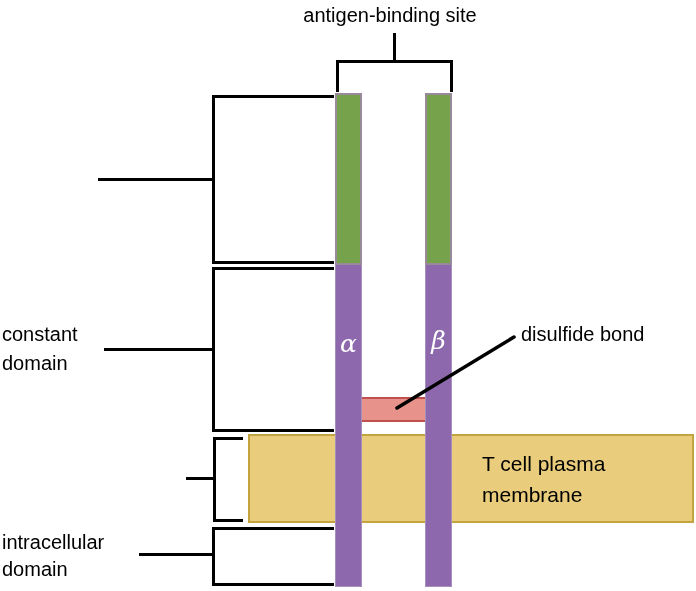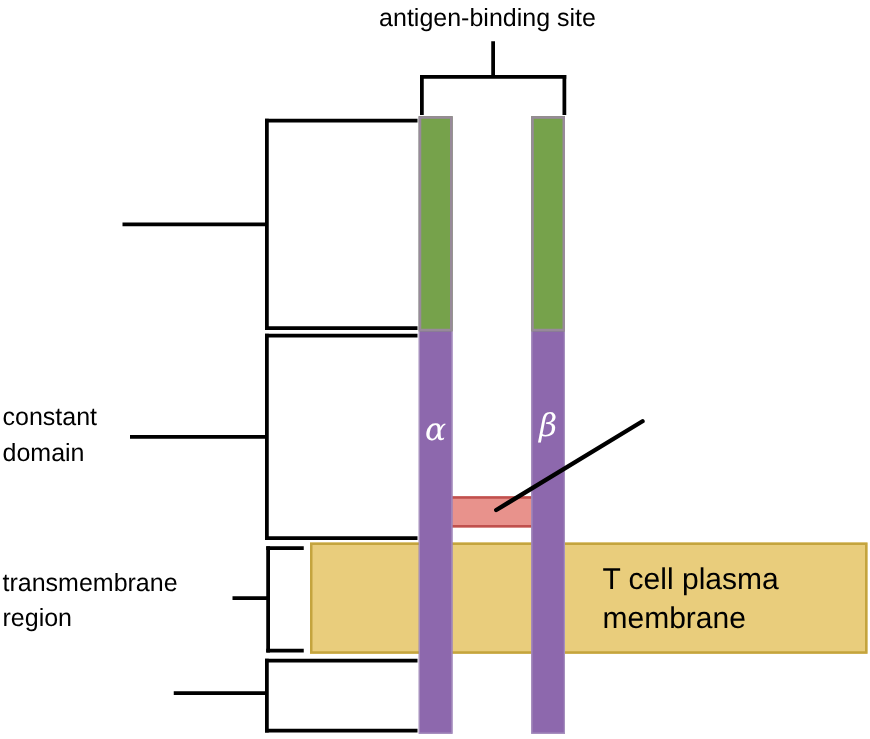--- a/index.html
+++ b/index.html
@@ -43,51 +43,52 @@
 <div class="stage">
 
   <div class="label abs" style="left:280px;top:3px;width:220px;text-align:center;line-height:24px;">antigen-binding site</div>
 
   <div class="vline" style="left:393px;top:33px;height:28px;"></div>
   <div class="hline" style="left:336px;top:60px;width:117px;"></div>
   <div class="vline" style="left:336px;top:60px;height:32px;"></div>
   <div class="vline" style="left:450px;top:60px;height:32px;"></div>
 
   <div class="membrane"></div>
-  <div class="label abs" style="left:482px;top:448px;width:175px;font-size:24px;line-height:31px;z-index:2;">T cell plasma membrane</div>
+  <div class="label abs" style="left:482px;top:448px;width:175px;font-size:21px;line-height:31px;z-index:2;">T cell plasma membrane</div>
 
   <div class="bond"></div>
 
   <div class="chain" style="left:335px;"></div>
   <div class="vregion" style="left:335px;"></div>
   <div class="chain-symbol" style="left:335px;top:331px;">α</div>
 
   <div class="chain" style="left:425px;"></div>
   <div class="vregion" style="left:425px;"></div>
   <div class="chain-symbol" style="left:425px;top:328px;">β</div>
 
+  <div class="label abs" style="left:521px;top:322px;width:170px;line-height:24px;">disulfide bond</div>
   <svg class="svg-overlay" width="696" height="591" viewBox="0 0 696 591">
     <line x1="514" y1="337" x2="397" y2="408" stroke="#000000" stroke-width="3.5" stroke-linecap="round"></line>
   </svg>
 
   <div class="vline" style="left:212px;top:95px;height:169px;"></div>
   <div class="hline" style="left:212px;top:95px;width:122px;"></div>
   <div class="hline" style="left:212px;top:261px;width:122px;"></div>
   <div class="hline" style="left:98px;top:178px;width:116px;"></div>
 
   <div class="vline" style="left:212px;top:267px;height:165px;"></div>
   <div class="hline" style="left:212px;top:267px;width:122px;"></div>
   <div class="hline" style="left:212px;top:429px;width:122px;"></div>
   <div class="hline" style="left:104px;top:348px;width:110px;"></div>
   <div class="label abs" style="left:2px;top:320px;width:110px;line-height:29px;">constant domain</div>
 
   <div class="vline" style="left:213px;top:437px;height:85px;"></div>
   <div class="hline" style="left:213px;top:437px;width:30px;"></div>
   <div class="hline" style="left:213px;top:519px;width:30px;"></div>
   <div class="hline" style="left:186px;top:477px;width:29px;"></div>
-  <div class="label abs" style="left:2px;top:453px;width:190px;">transmembrane region</div>
 
   <div class="vline" style="left:212px;top:527px;height:59px;"></div>
   <div class="hline" style="left:212px;top:527px;width:122px;"></div>
   <div class="hline" style="left:212px;top:583px;width:122px;"></div>
   <div class="hline" style="left:139px;top:553px;width:75px;"></div>
+  <div class="label abs" style="left:2px;top:529px;width:150px;line-height:27px;">intracellular domain</div>
 
 </div>
 
 </body></html>

